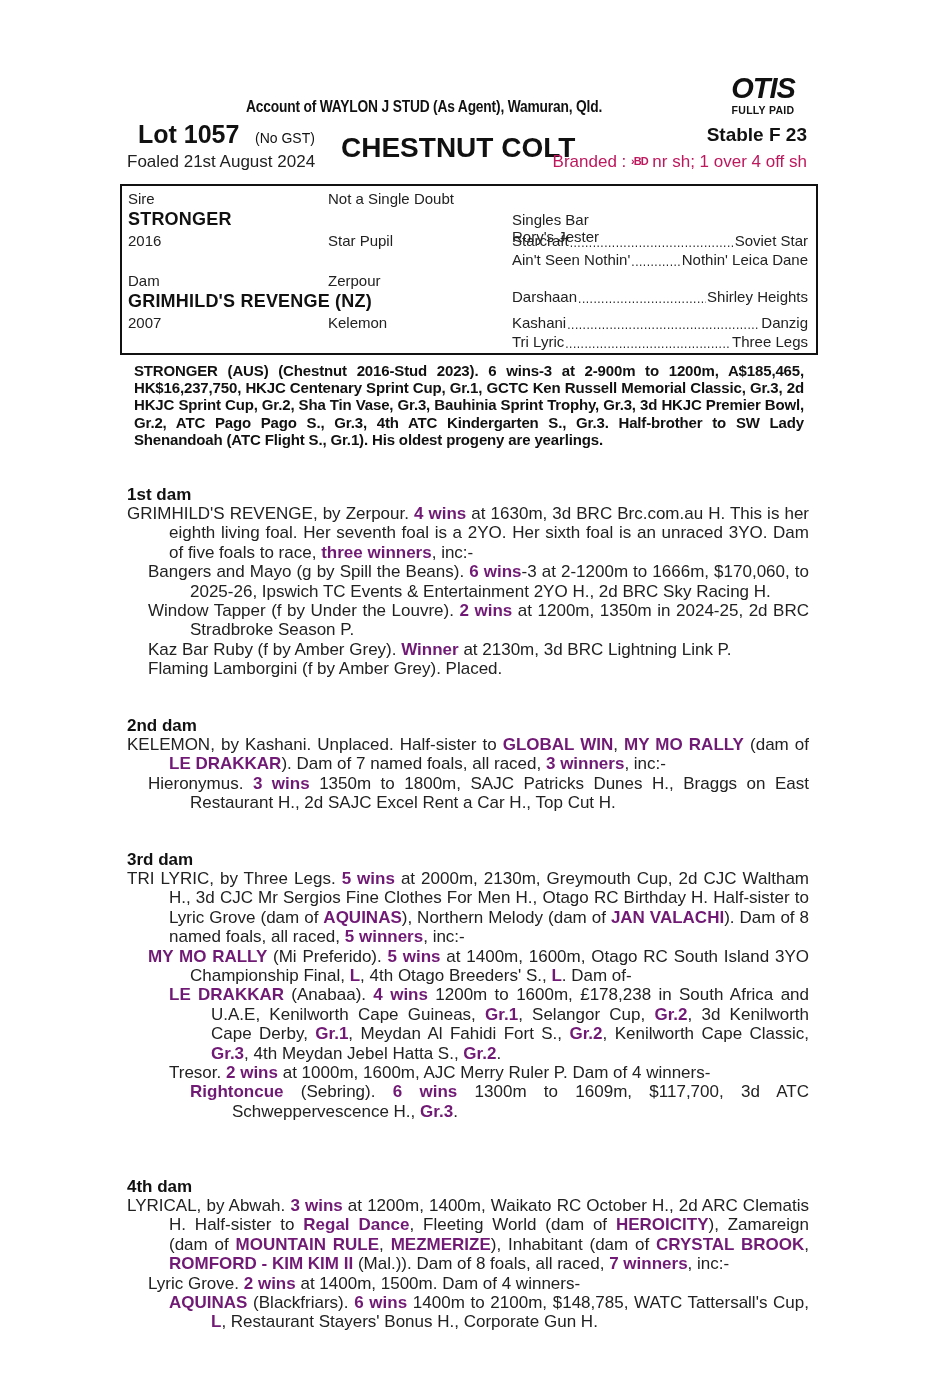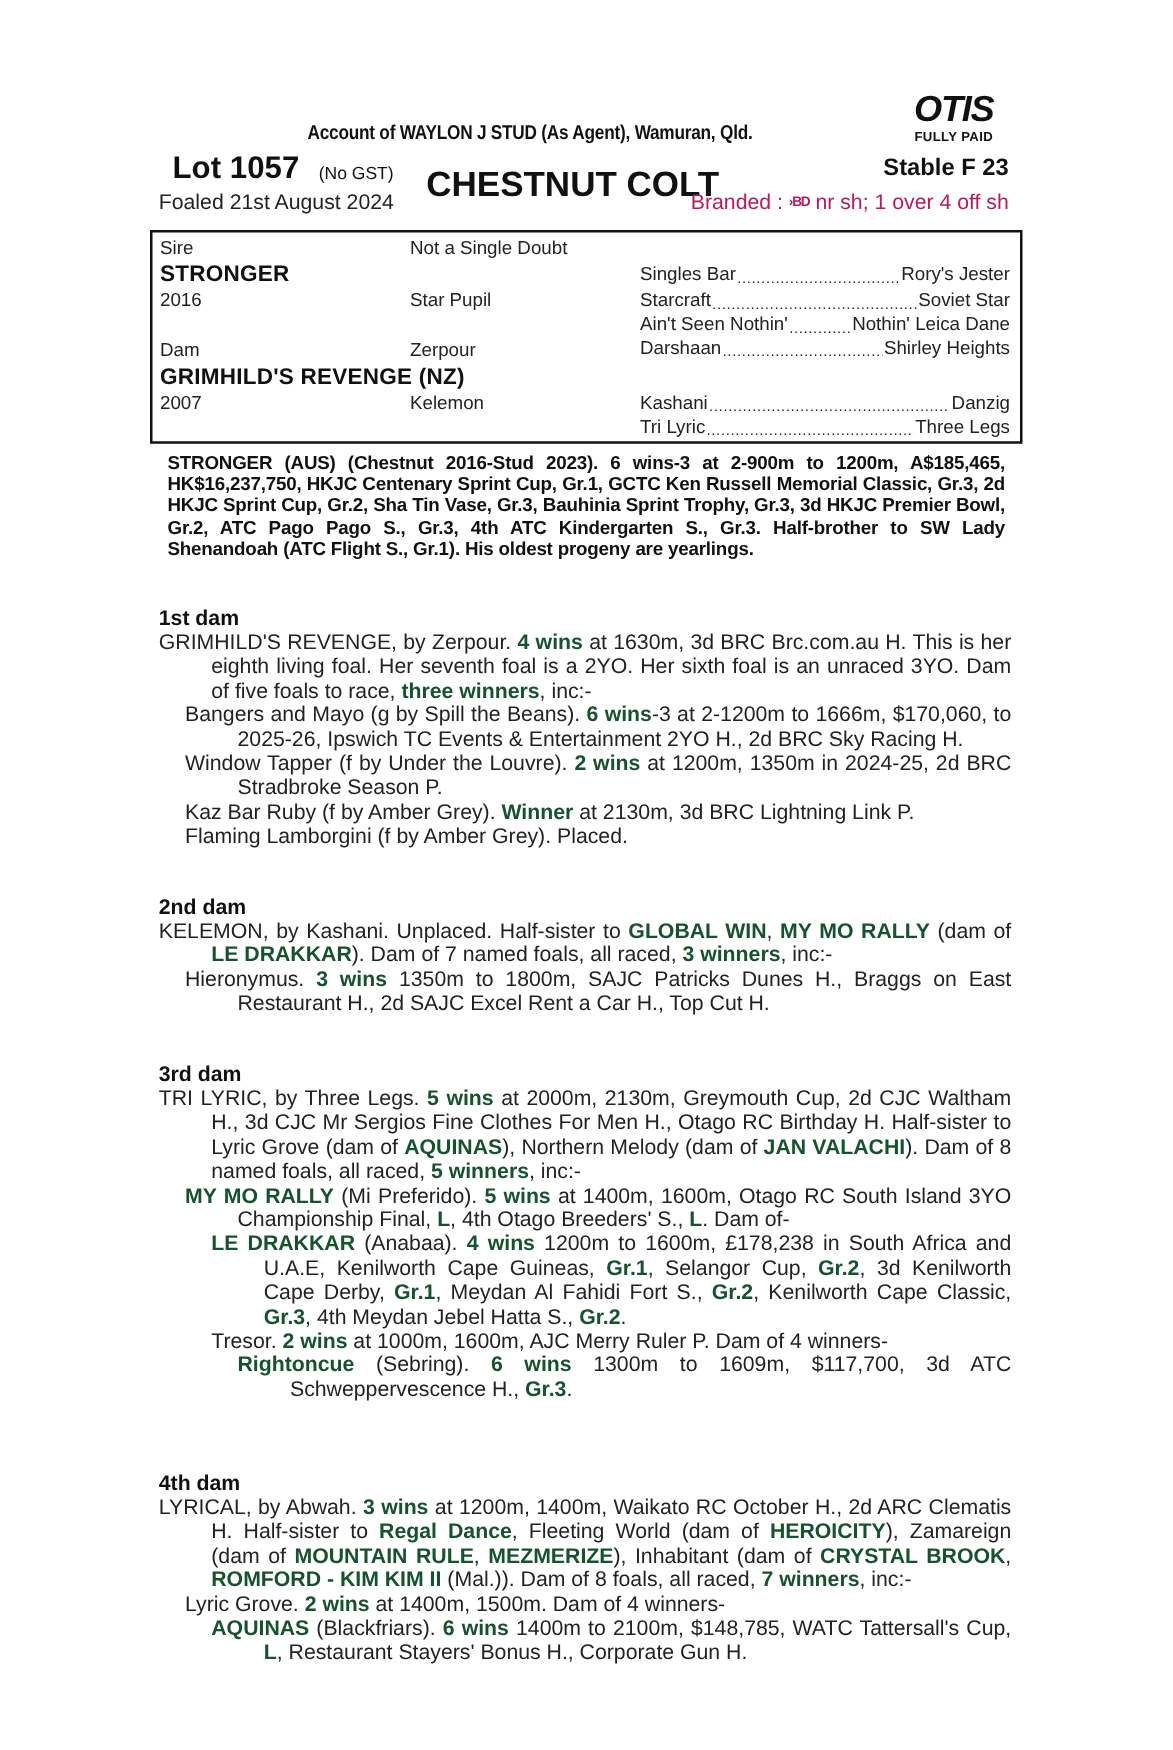--- a/index.html
+++ b/index.html
@@ -68,21 +68,21 @@
     text-align: justify; letter-spacing: -0.15px;
   }
 
   
   .section { position: absolute; left: 127px; width: 682px; }
   .sec-head { font-weight: 900; font-size: 17px; line-height: 19px; }
   .para {
     font-size: 17px; line-height: 19.4px; color: #222;
     text-align: justify; text-align-last: left;
   }
-  .para b { font-weight: 900; color:#14532d; }
+  .para b { font-weight: 900; color:#701a75; }
   .lvl0 { padding-left: 42px; text-indent: -42px; }
   .lvl1 { padding-left: 63px; text-indent: -42px; }
   .lvl2 { padding-left: 84px; text-indent: -42px; }
   .lvl3 { padding-left: 105px; text-indent: -42px; }
 </style>
 </head>
 <body>
 
 <div class="otis">
   <span class="otis-mark">OTIS</span>
@@ -107,36 +107,36 @@
   <span class="ped-cell" style="left:6px;top:46px;">2016</span>
   <span class="ped-cell" style="left:206px;top:4px;">Not a Single Doubt</span>
   <span class="ped-cell" style="left:206px;top:46px;">Star Pupil</span>
 
   <span class="ped-cell" style="left:6px;top:86px;">Dam</span>
   <span class="ped-bold" style="left:6px;top:105px;">GRIMHILD'S REVENGE (NZ)</span>
   <span class="ped-cell" style="left:6px;top:128px;">2007</span>
   <span class="ped-cell" style="left:206px;top:86px;">Zerpour</span>
   <span class="ped-cell" style="left:206px;top:128px;">Kelemon</span>
 
-  <div class="ped-line" style="top:25px;">
+  <div class="ped-line" style="top:25px;flex-direction:column;">
       <span>Singles Bar</span>
       <span class="dots"></span>
       <span>Rory's Jester</span>
     </div>
   <div class="ped-line" style="top:46px;">
       <span>Starcraft</span>
       <span class="dots"></span>
       <span>Soviet Star</span>
     </div>
   <div class="ped-line" style="top:65px;">
       <span>Ain't Seen Nothin'</span>
       <span class="dots"></span>
       <span>Nothin' Leica Dane</span>
     </div>
-  <div class="ped-line" style="top:84px;">
+  <div class="ped-line" style="top:102px;">
       <span>Darshaan</span>
       <span class="dots"></span>
       <span>Shirley Heights</span>
     </div>
   <div class="ped-line" style="top:128px;">
       <span>Kashani</span>
       <span class="dots"></span>
       <span>Danzig</span>
     </div>
   <div class="ped-line" style="top:147px;">

